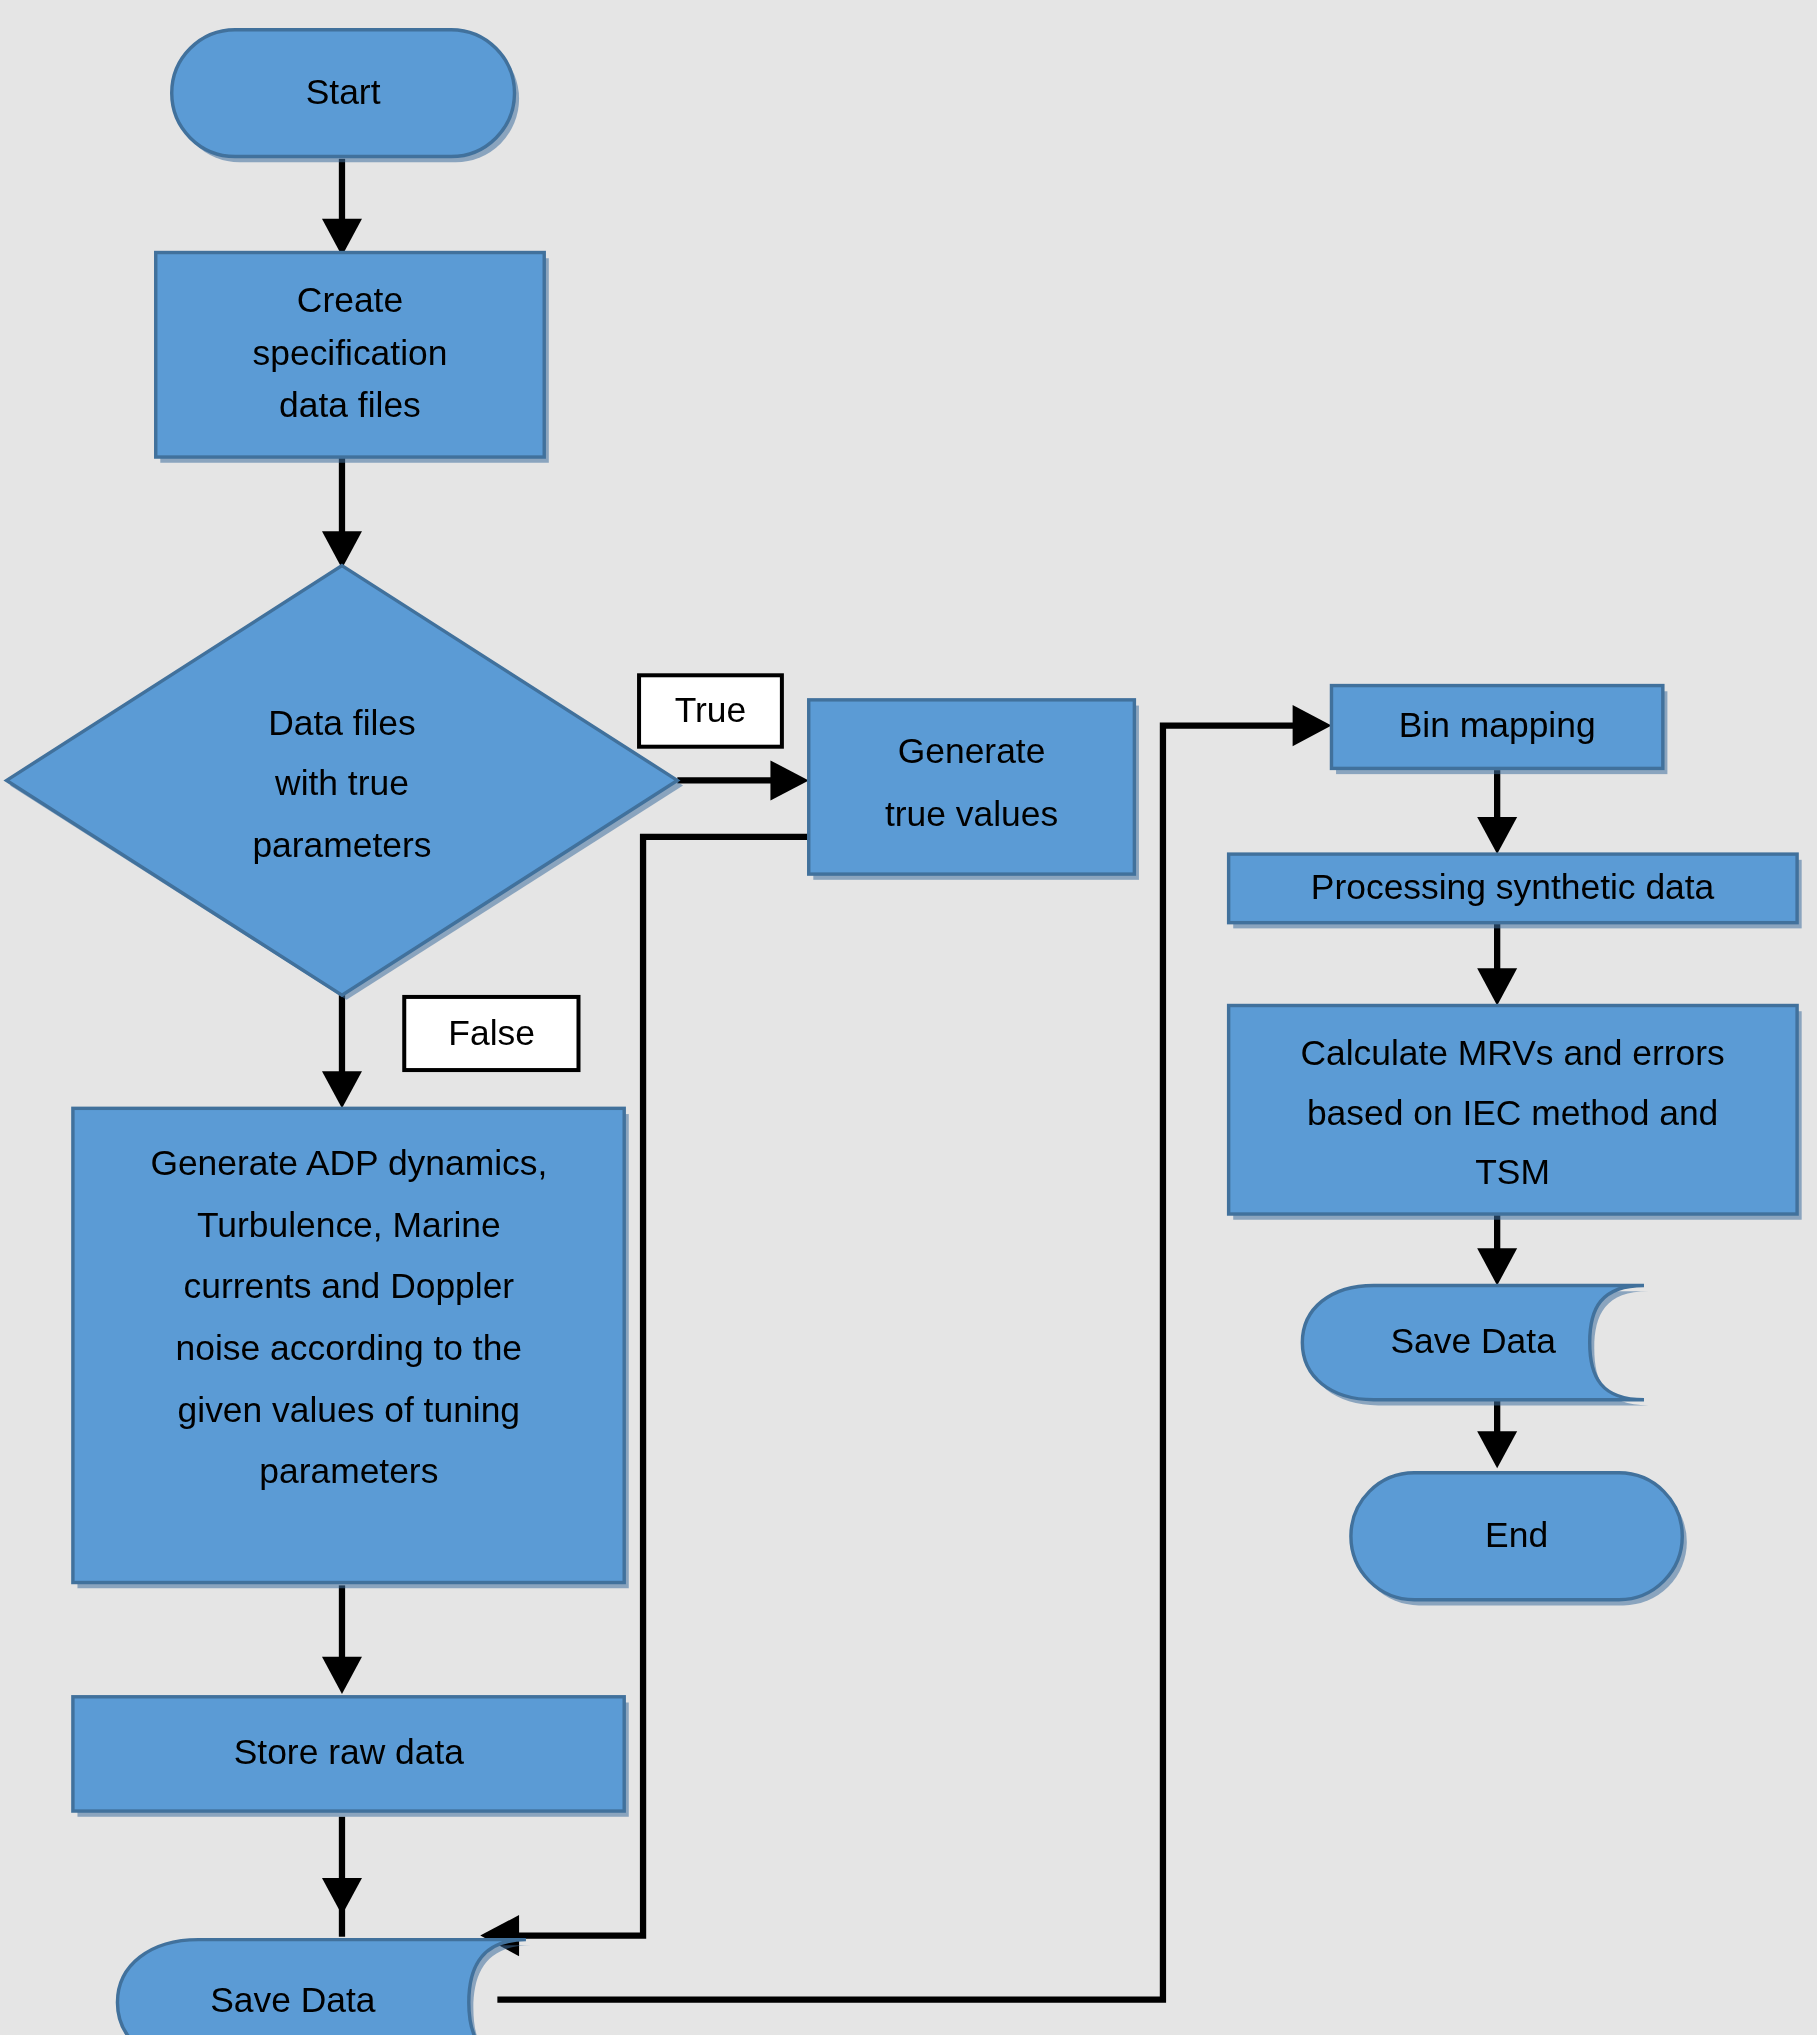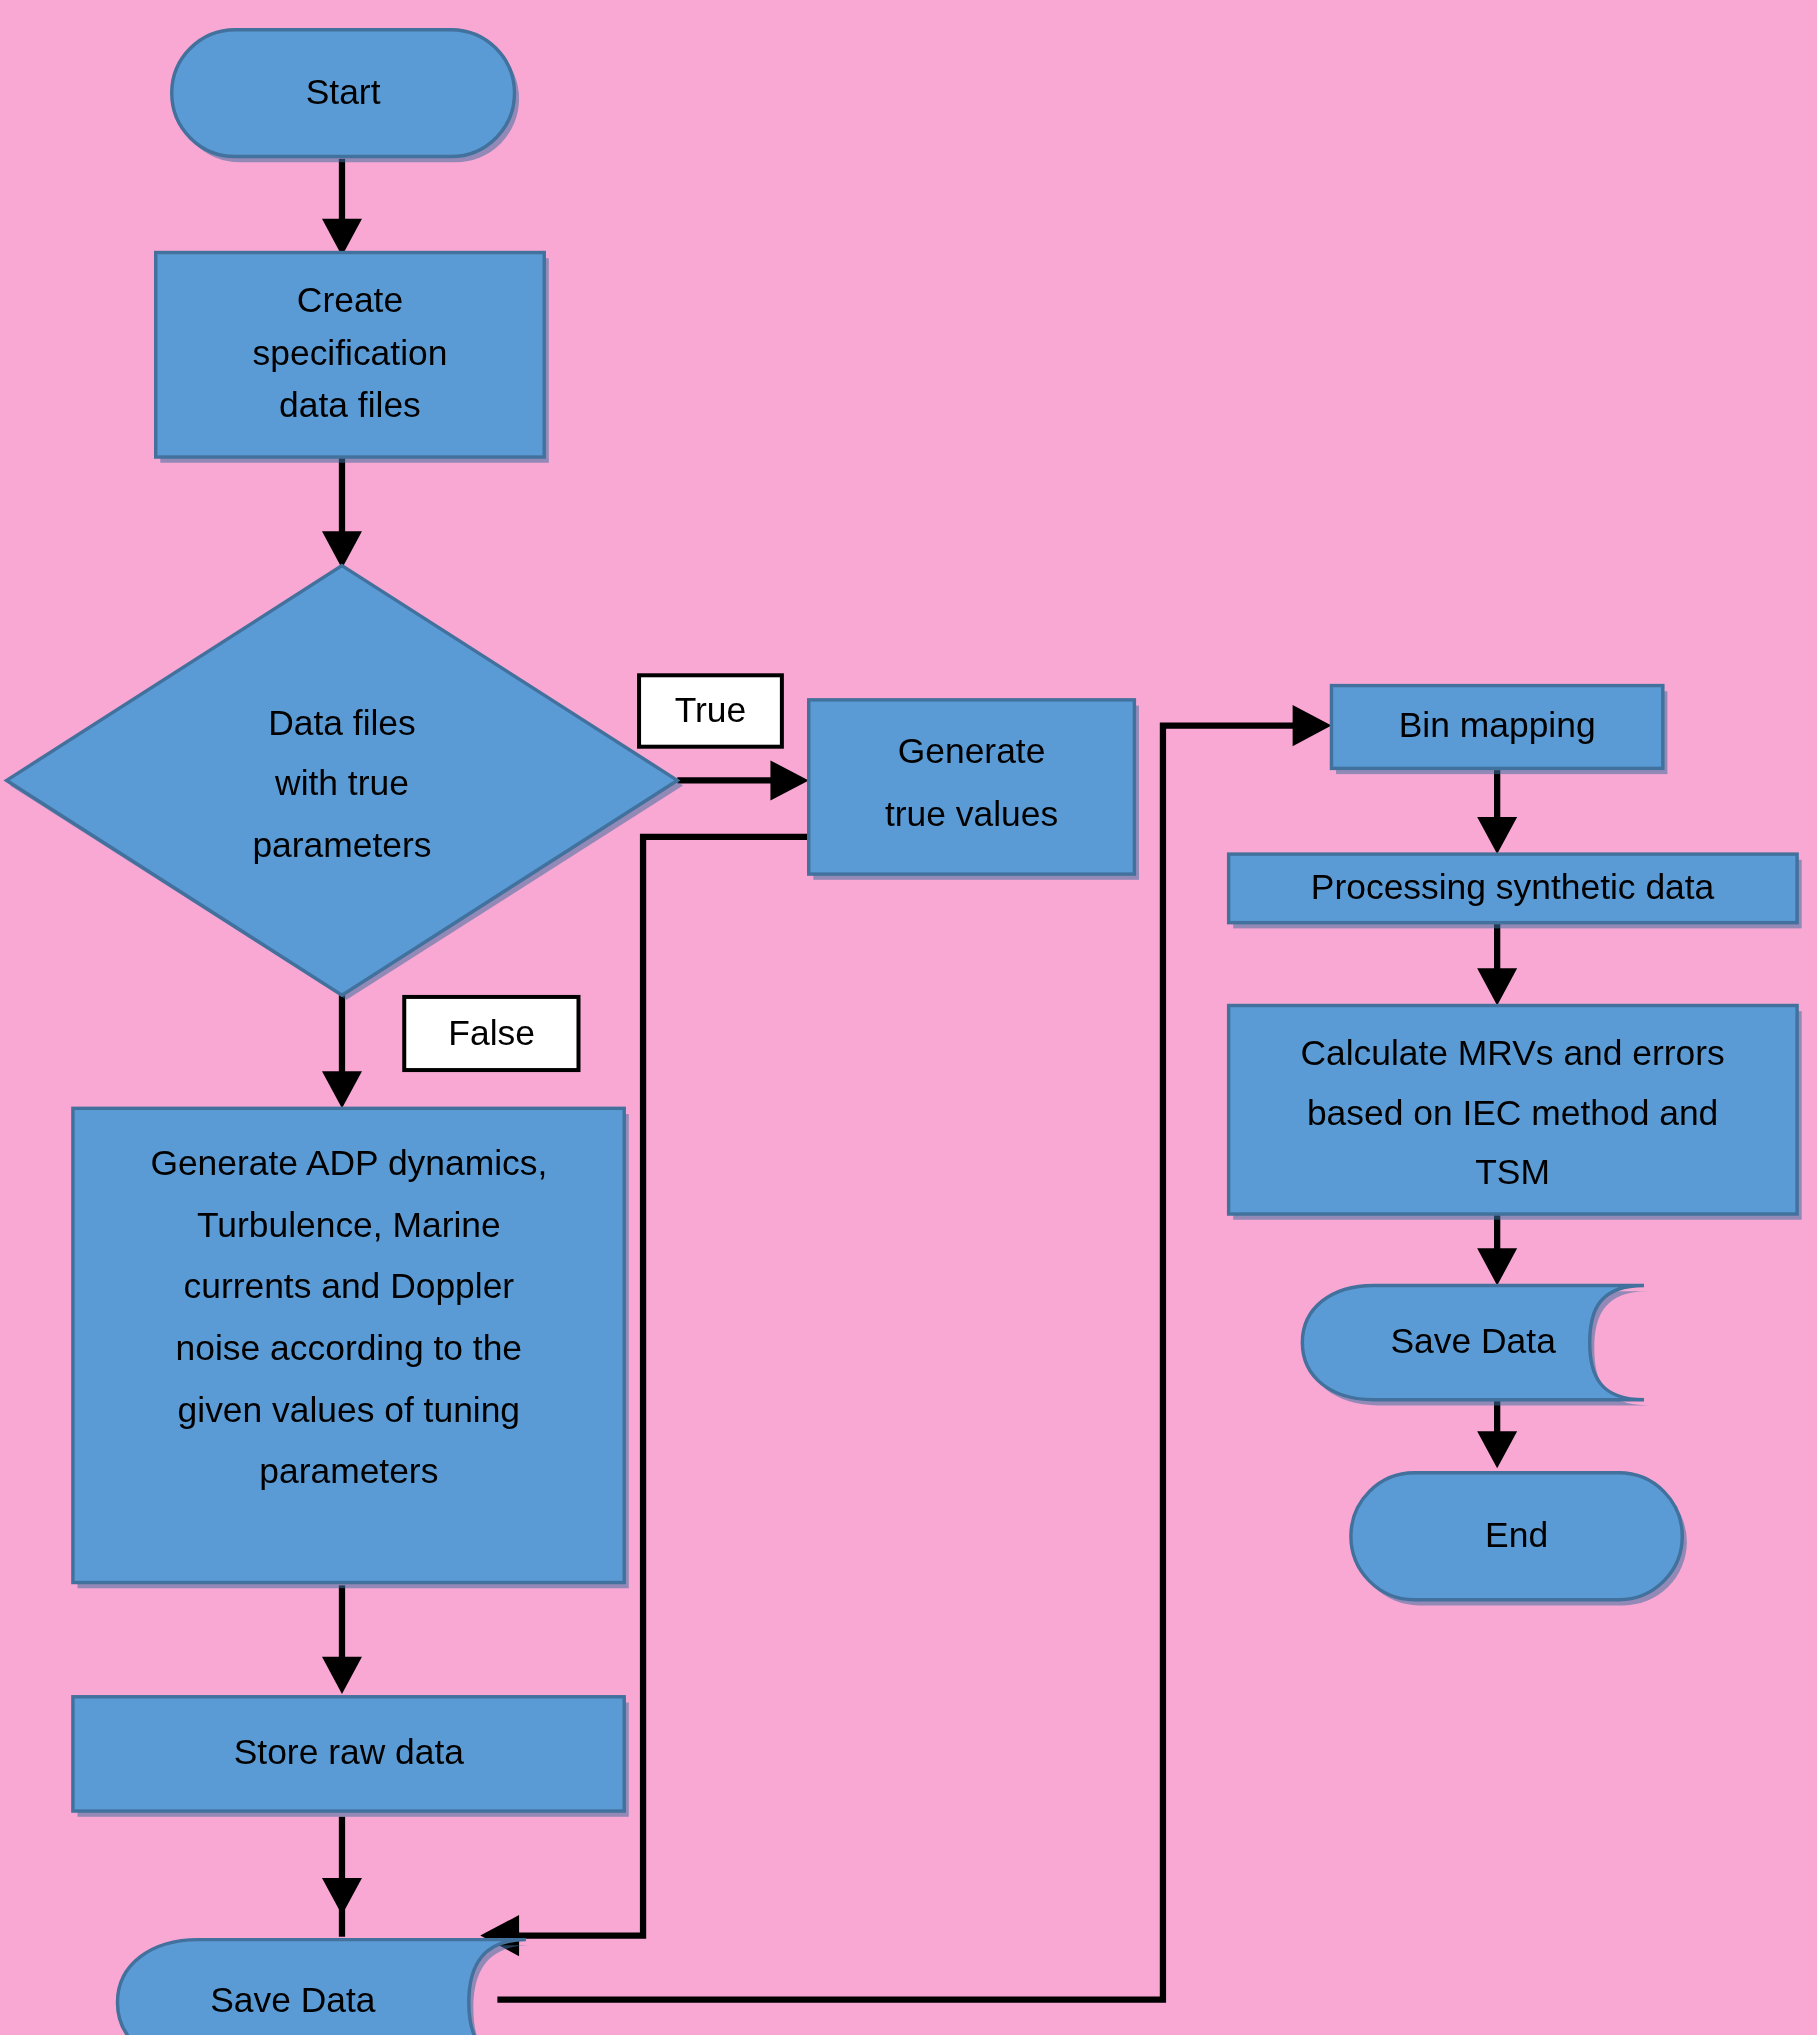--- a/index.html
+++ b/index.html
@@ -4,21 +4,21 @@
 <style>
   html, body {
     margin: 0;
     padding: 0;
     background: #ffffff;
   }
   #canvas-wrap {
     position: relative;
     width: 1818px;
     height: 2035px;
-    background: #f9a8d4;
+    background: #e5e5e5;
     font-family: "Liberation Sans", sans-serif;
   }
   svg.flow {
     position: absolute;
     top: 0; left: 0;
     width: 1818px;
     height: 2035px;
     display: block;
   }
   .node-text {

